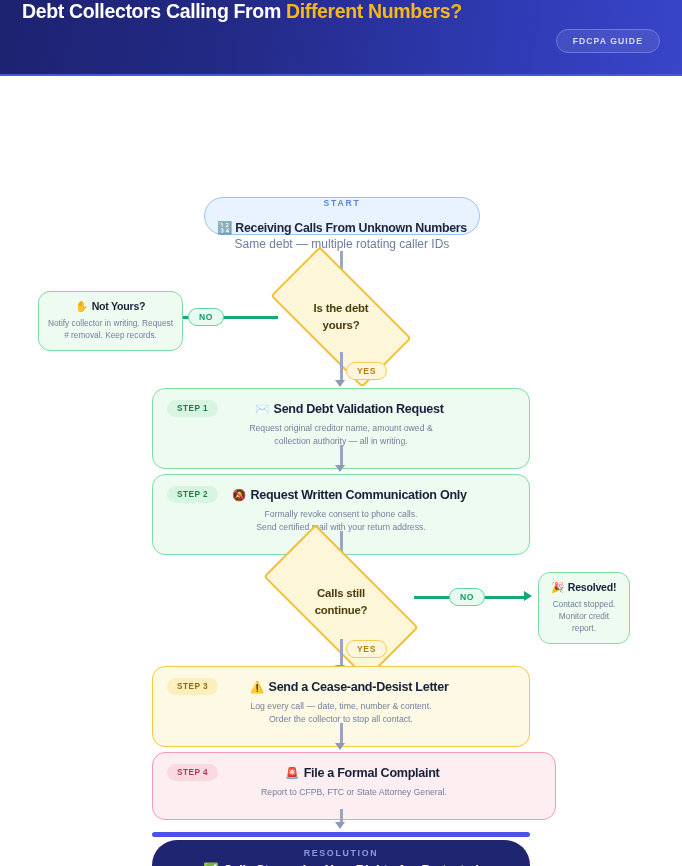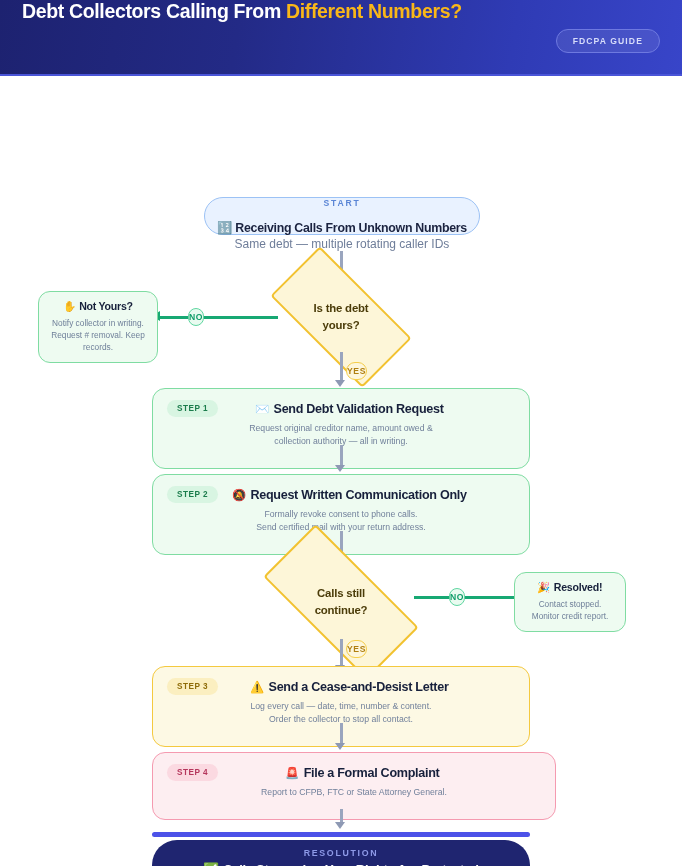--- a/index.html
+++ b/index.html
@@ -89,21 +89,21 @@
     border-left: 8px solid #17a873;
   }
 
   
   .edge-label {
     position: absolute;
     font-size: 8.6px;
     font-weight: bold;
     letter-spacing: 0.6px;
     border-radius: 10px;
-    padding: 3px 0;
+    padding: 3px 10px;
   }
   .edge-label.no {
     background: #e9fbf0;
     border: 1.6px solid #5fd6a1;
     color: #0f9c68;
   }
   .edge-label.yes {
     background: #fdf6dc;
     border: 1.6px solid #f5cd4a;
     color: #b07f10;
@@ -297,21 +297,21 @@
     <div class="diamond-text">
       <span>Is the debt</span>
       <span>yours?</span>
     </div>
   </div>
 
   <div class="hline" style="left:160px; top:240px; width:118px;"></div>
   <div class="arrowleft" style="left:152px; top:235px;"></div>
   <div class="edge-label no" style="left:188px; top:232px;">NO</div>
 
-  <div class="sidebox" style="left:38px; top:215px; width:120px;">
+  <div class="sidebox" style="left:38px; top:215px; width:145px;">
     <div class="sidebox-title"><span class="ic">✋</span><span>Not Yours?</span></div>
     <div class="sidebox-body">Notify collector in writing. Request # removal. Keep records.</div>
   </div>
 
   <div class="vline" style="left:340px; top:276px; height:30px;"></div>
   <div class="arrowdown" style="left:335px; top:304px;"></div>
   <div class="edge-label yes" style="left:346px; top:286px;">YES</div>
 
   <div class="card green" style="left:152px; top:312px; width:378px;">
     <div class="card-row">
@@ -346,21 +346,21 @@
     <div class="diamond-text">
       <span>Calls still</span>
       <span>continue?</span>
     </div>
   </div>
 
   <div class="hline" style="left:414px; top:520px; width:112px;"></div>
   <div class="arrowright" style="left:524px; top:515px;"></div>
   <div class="edge-label no" style="left:449px; top:512px;">NO</div>
 
-  <div class="sidebox" style="left:514px; top:496px; width:112px;">
+  <div class="sidebox" style="left:538px; top:496px; width:92px;">
     <div class="sidebox-title"><span class="ic">🎉</span><span>Resolved!</span></div>
     <div class="sidebox-body">
       <div>Contact stopped.</div>
       <div>Monitor credit report.</div>
     </div>
   </div>
 
   <div class="vline" style="left:340px; top:563px; height:28px;"></div>
   <div class="arrowdown" style="left:335px; top:589px;"></div>
   <div class="edge-label yes" style="left:346px; top:564px;">YES</div>

